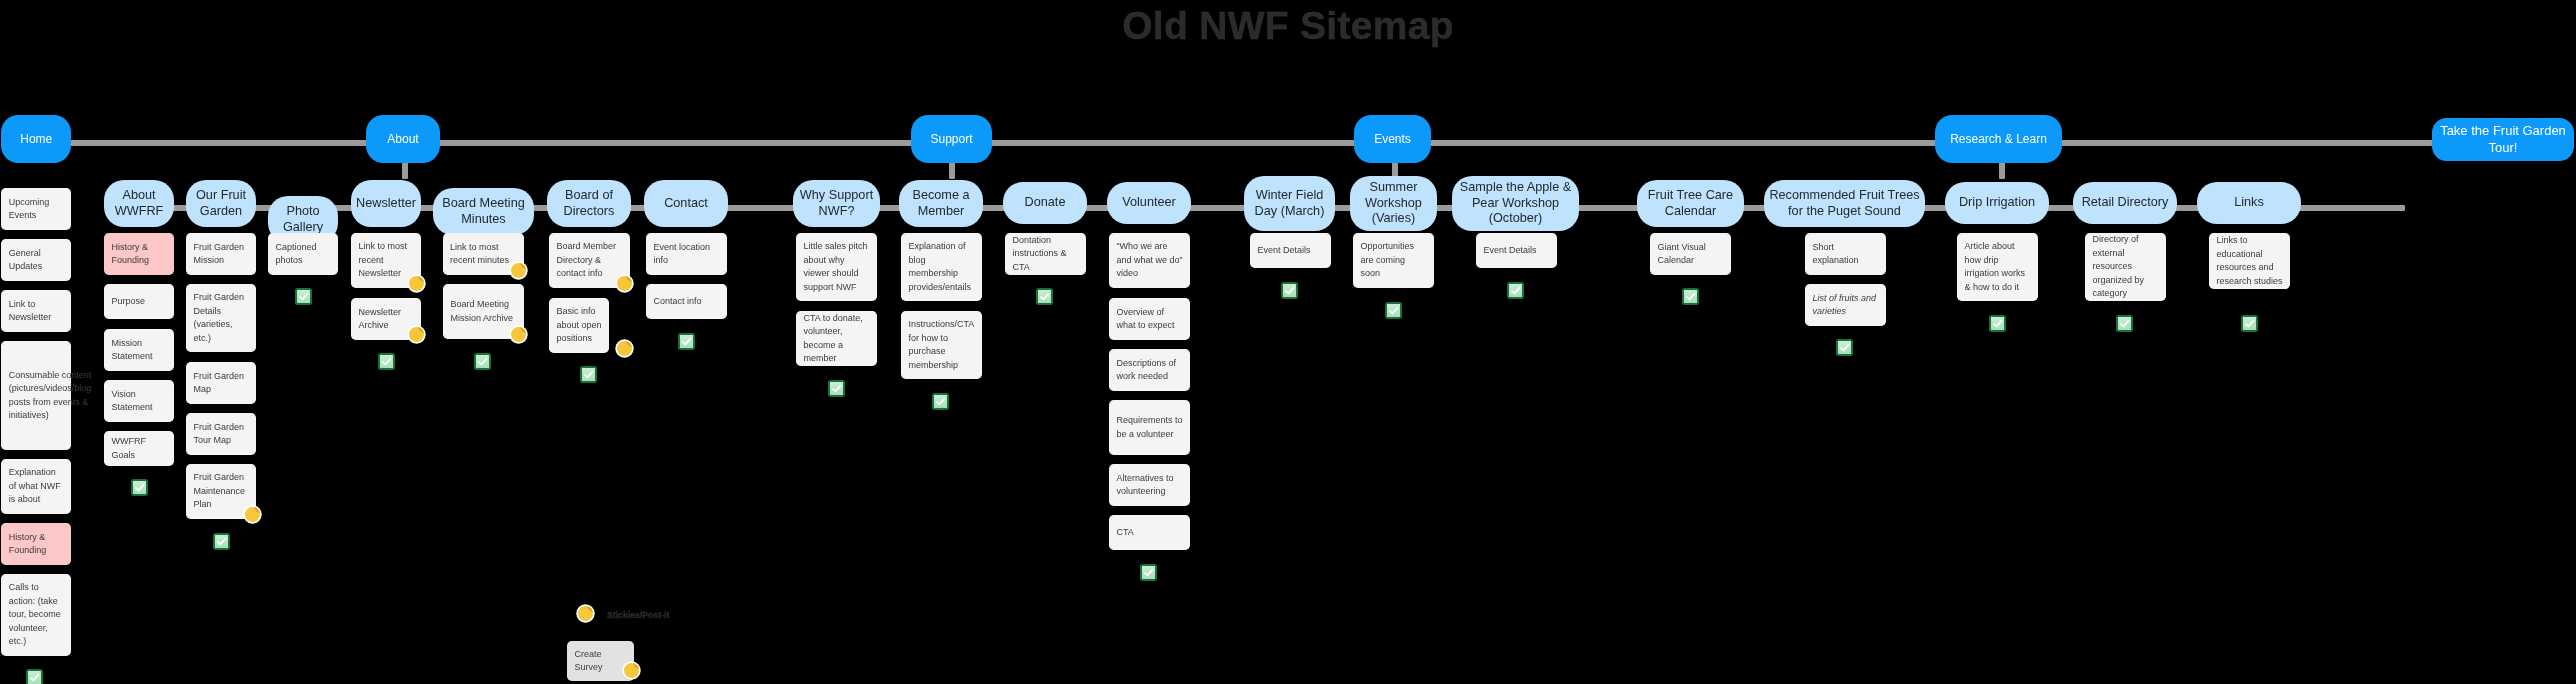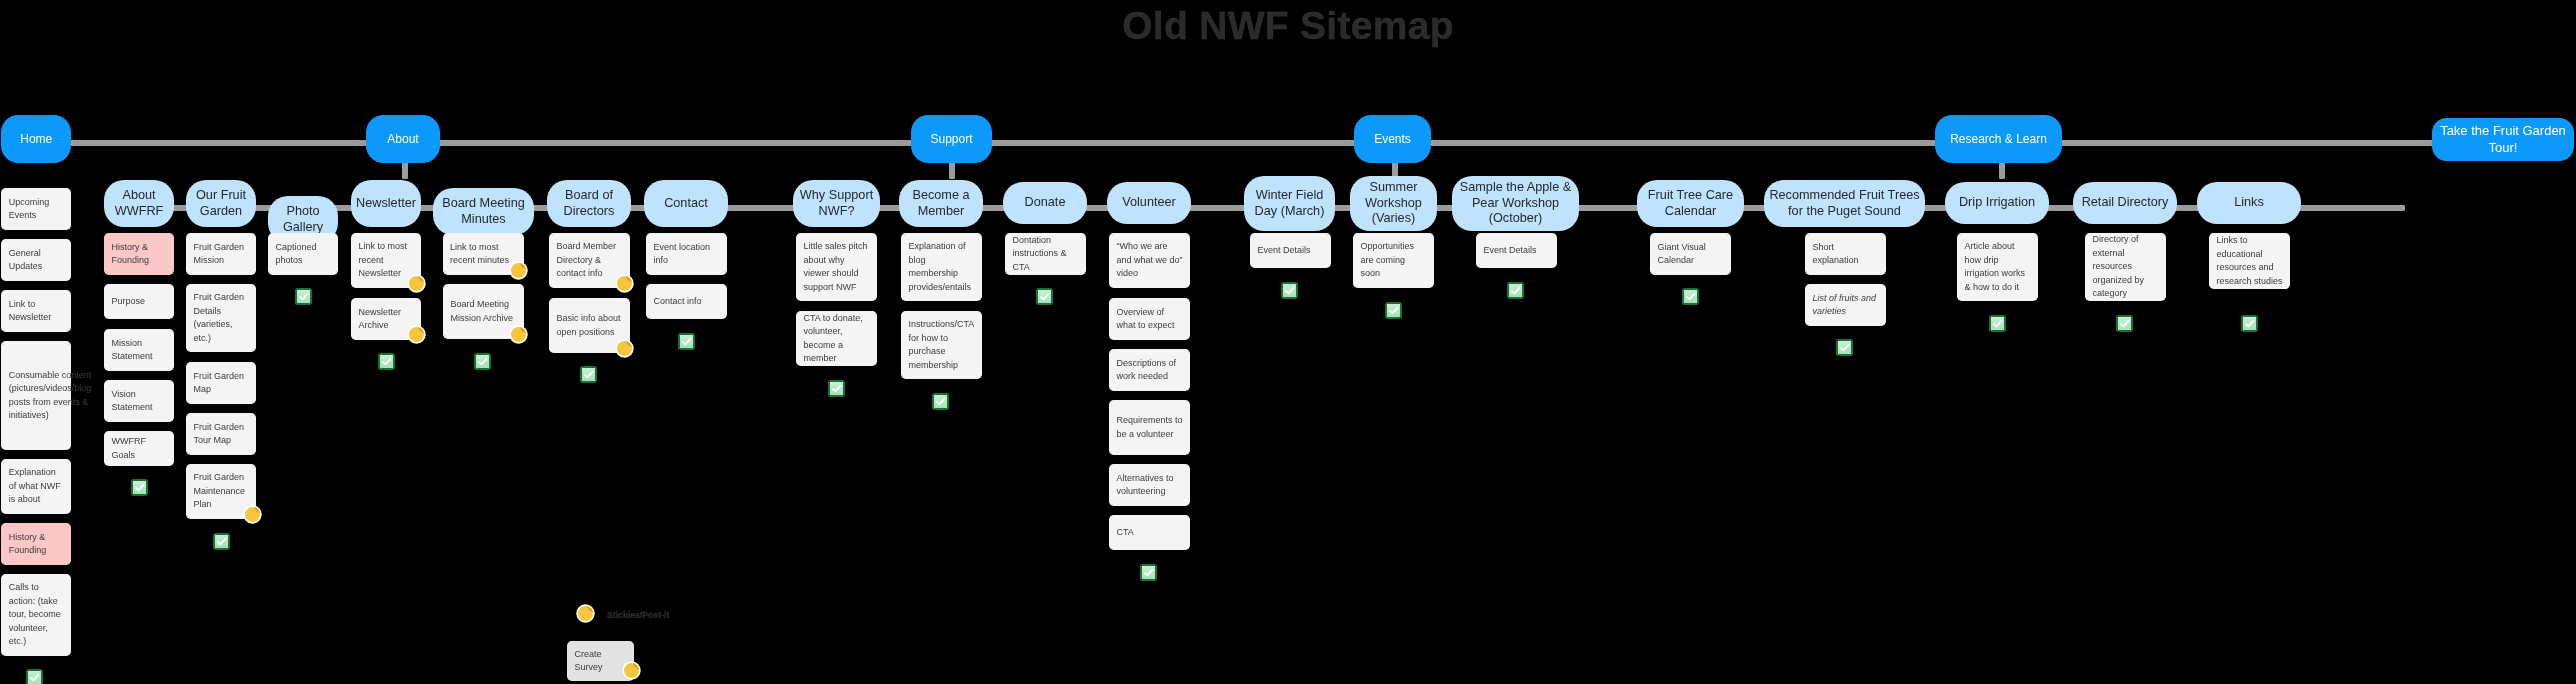--- a/index.html
+++ b/index.html
@@ -239,21 +239,21 @@
       <div class="marker marker-check" style="left:474px; top:353px;">
         <div class="inner">
           <svg width="11.4" height="11.4" viewBox="0 0 17 17">
             <path d="M3 9 L6.6 12.6 L14 4.4" stroke="#ffffff" stroke-width="2.6" fill="none" stroke-linecap="round" stroke-linejoin="round"></path>
           </svg>
         </div>
       </div>
       <div class="node node-section" style="left:547px; top:180px; width:84px; height:47px;">Board of Directors</div>
       <div class="card " style="left:549px; top:233px; width:81px; height:55px;">Board Member Directory &amp; contact info</div>
       <div class="marker marker-pin" style="left:617px; top:276px;"></div>
-      <div class="card " style="left:549px; top:298px; width:81px; height:55px;">Basic info about open positions</div>
+      <div class="card " style="left:549px; top:298px; width:60px; height:55px;">Basic info about open positions</div>
       <div class="marker marker-pin" style="left:617px; top:341px;"></div>
       <div class="marker marker-check" style="left:580px; top:366px;">
         <div class="inner">
           <svg width="11.4" height="11.4" viewBox="0 0 17 17">
             <path d="M3 9 L6.6 12.6 L14 4.4" stroke="#ffffff" stroke-width="2.6" fill="none" stroke-linecap="round" stroke-linejoin="round"></path>
           </svg>
         </div>
       </div>
       <div class="node node-section" style="left:644px; top:180px; width:84px; height:47px;">Contact</div>
       <div class="card " style="left:646px; top:233px; width:81px; height:42px;">Event location info</div>

